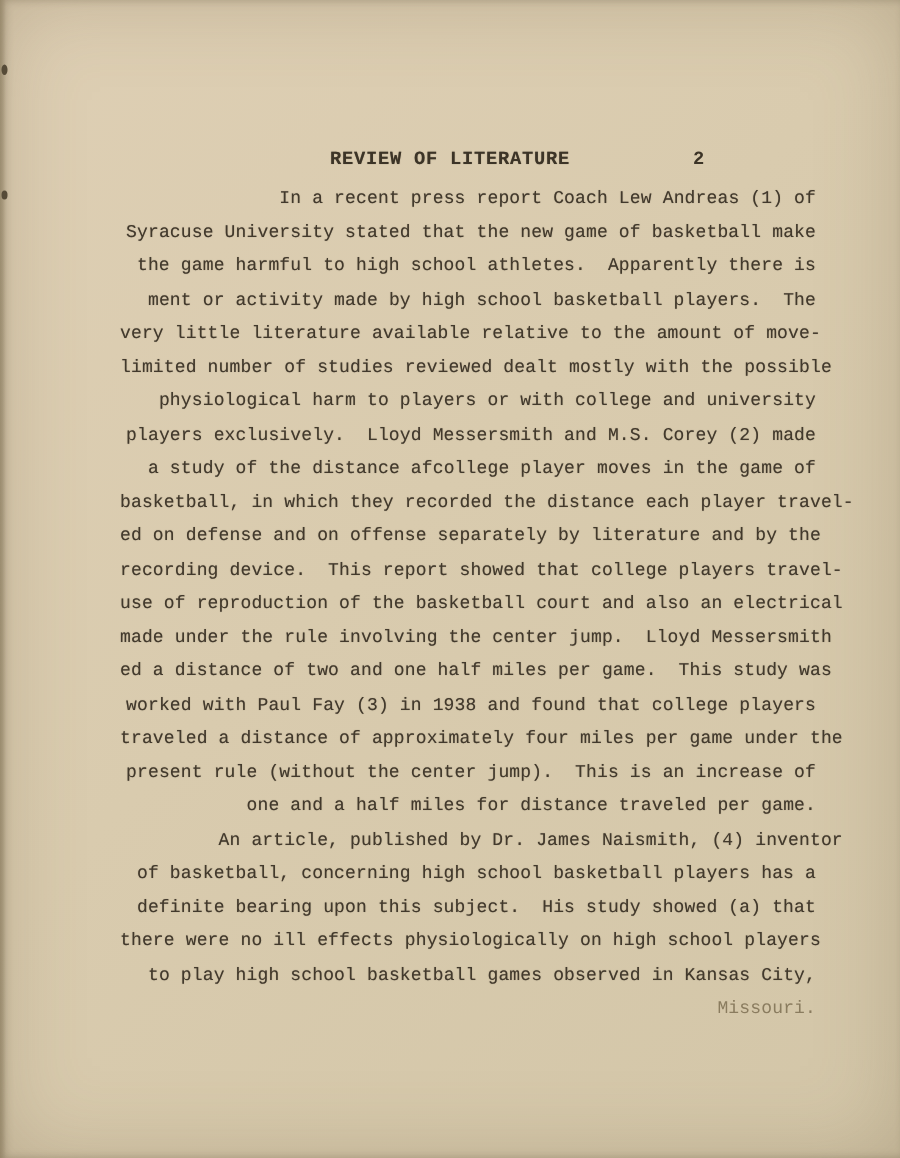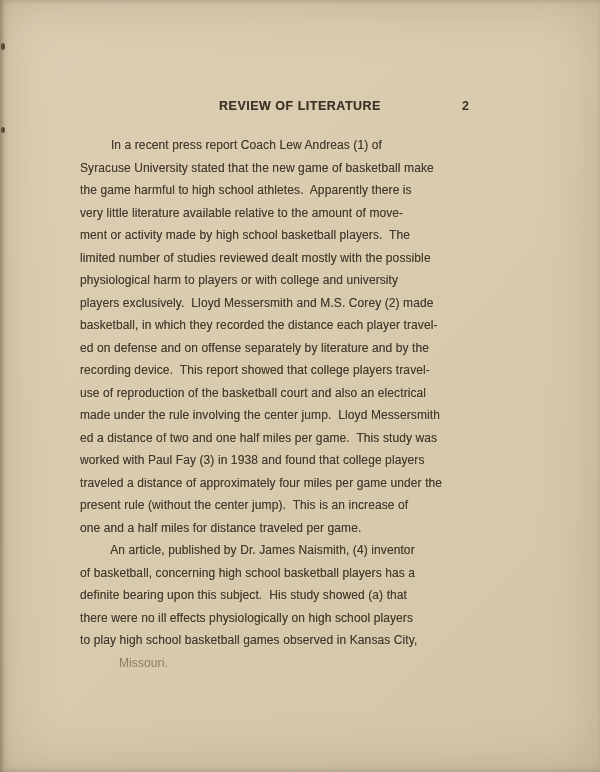--- a/index.html
+++ b/index.html
@@ -8,21 +8,21 @@
     background: #b3a588;
   }
   .paper {
     position: relative;
     width: 600px;
     height: 772px;
     background: linear-gradient(135deg, #decfb4 0%, #d9cbae 45%, #d3c6a8 100%);
     box-shadow: inset 0 0 55px rgba(115, 98, 68, 0.28),
                 inset 3px 0 6px rgba(90, 78, 55, 0.35);
     overflow: hidden;
-    font-family: Liberation Sans, sans-serif;
+    font-family: Liberation Mono, monospace;
     color: #42392c;
   }
   .left-edge {
     position: absolute;
     left: 0; top: 0; bottom: 0;
     width: 4px;
     background: linear-gradient(to right, #8d7e5f, rgba(141,126,95,0));
     opacity: 0.55;
   }
   .speck { position: absolute; background: #564b38; border-radius: 50%; }
@@ -50,23 +50,24 @@
     position: absolute;
     left: 462px;
     top: 0;
     font-size: 12.5px;
     font-weight: bold;
     color: #3c3427;
   }
 
   .body-text {
     position: absolute;
-    top: 134px;
+    top: 121px;
     left: 80px;
     right: 56px;
+    text-align: right;
   }
   .line {
     white-space: pre;
     font-size: 12px;
     line-height: 22.5px;
     letter-spacing: 0.1px;
     color: #42392c;
     text-shadow: 0 0 0.6px rgba(66, 57, 44, 0.5);
   }
   
@@ -86,25 +87,26 @@
 
   <div class="header">
     <span class="title">REVIEW OF LITERATURE</span>
     <span class="pagenum">2</span>
   </div>
 
   <div class="body-text">
       <div class="line">         In a recent press report Coach Lew Andreas (1) of</div>
       <div class="line">Syracuse University stated that the new game of basketball make</div>
       <div class="line">the game harmful to high school athletes.  Apparently there is</div>
+      <div class="line">ment or activity made by high school basketball players.  The</div>
       <div class="line">very little literature available relative to the amount of move-</div>
-      <div class="line">ment or activity made by high school basketball players.  The</div>
       <div class="line">limited number of studies reviewed dealt mostly with the possible</div>
       <div class="line">physiological harm to players or with college and university</div>
       <div class="line">players exclusively.  Lloyd Messersmith and M.S. Corey (2) made</div>
+      <div class="line">a study of the distance afcollege player moves in the game of</div>
       <div class="line">basketball, in which they recorded the distance each player travel-</div>
       <div class="line">ed on defense and on offense separately by literature and by the</div>
       <div class="line">recording device.  This report showed that college players travel-</div>
       <div class="line">use of reproduction of the basketball court and also an electrical</div>
       <div class="line">made under the rule involving the center jump.  Lloyd Messersmith</div>
       <div class="line">ed a distance of two and one half miles per game.  This study was</div>
       <div class="line">worked with Paul Fay (3) in 1938 and found that college players</div>
       <div class="line">traveled a distance of approximately four miles per game under the</div>
       <div class="line">present rule (without the center jump).  This is an increase of</div>
       <div class="line">one and a half miles for distance traveled per game.</div>

